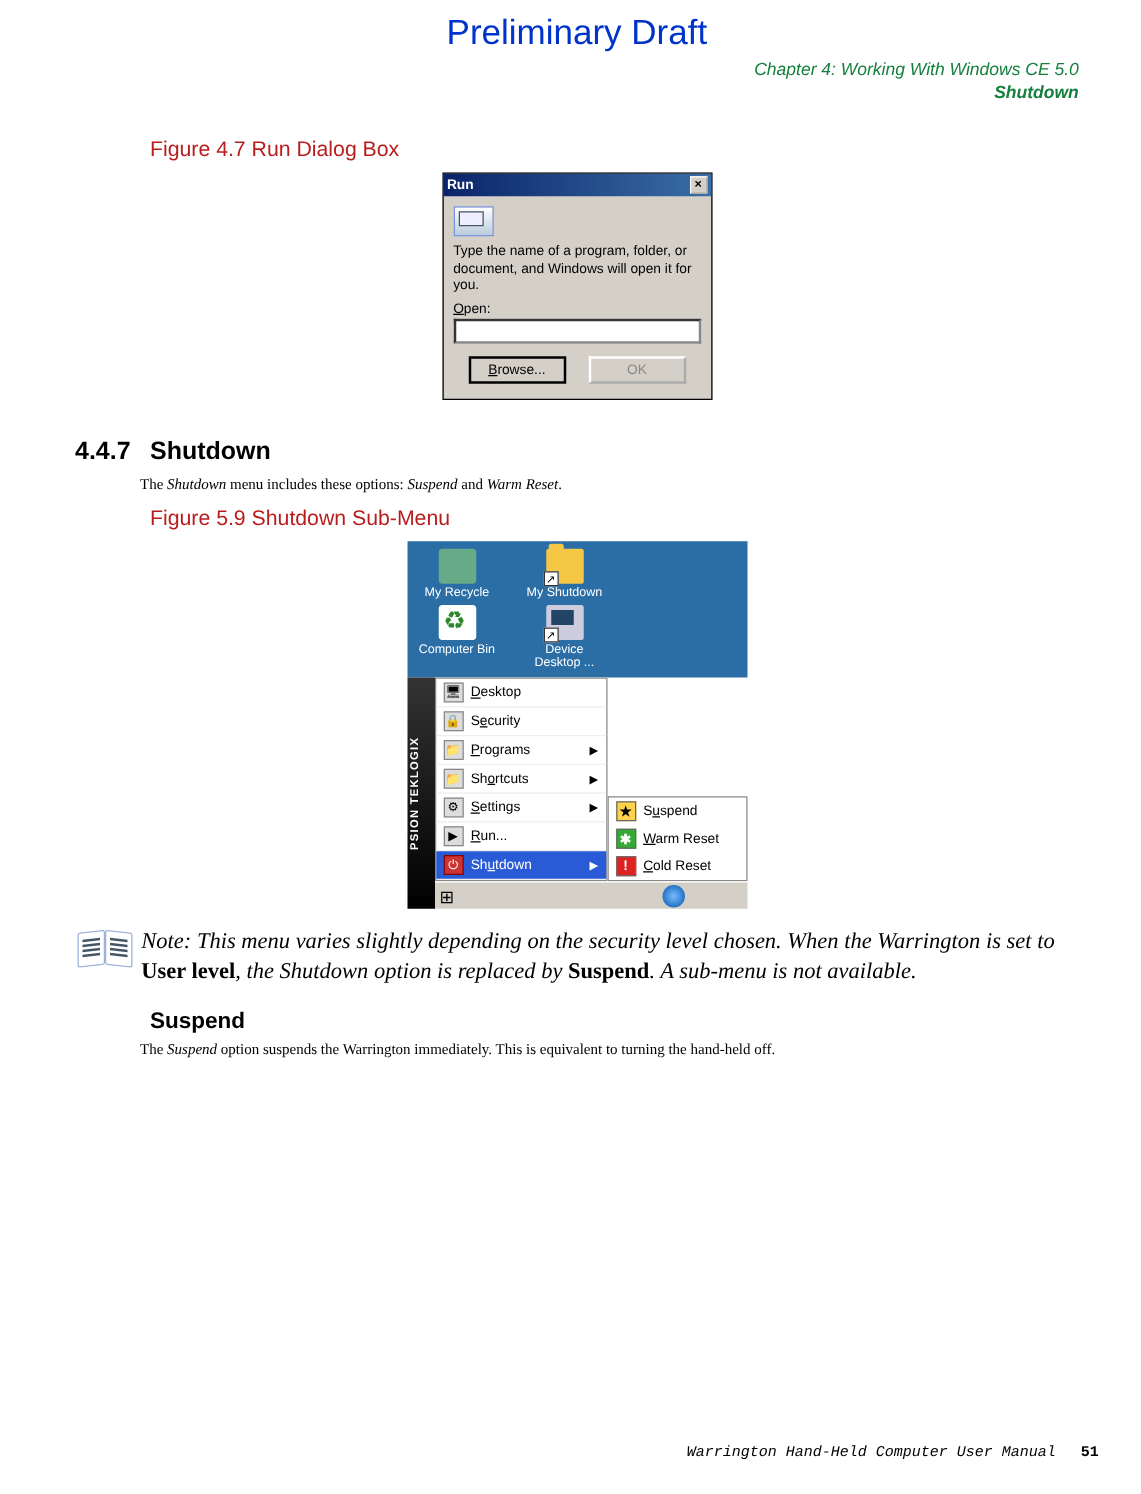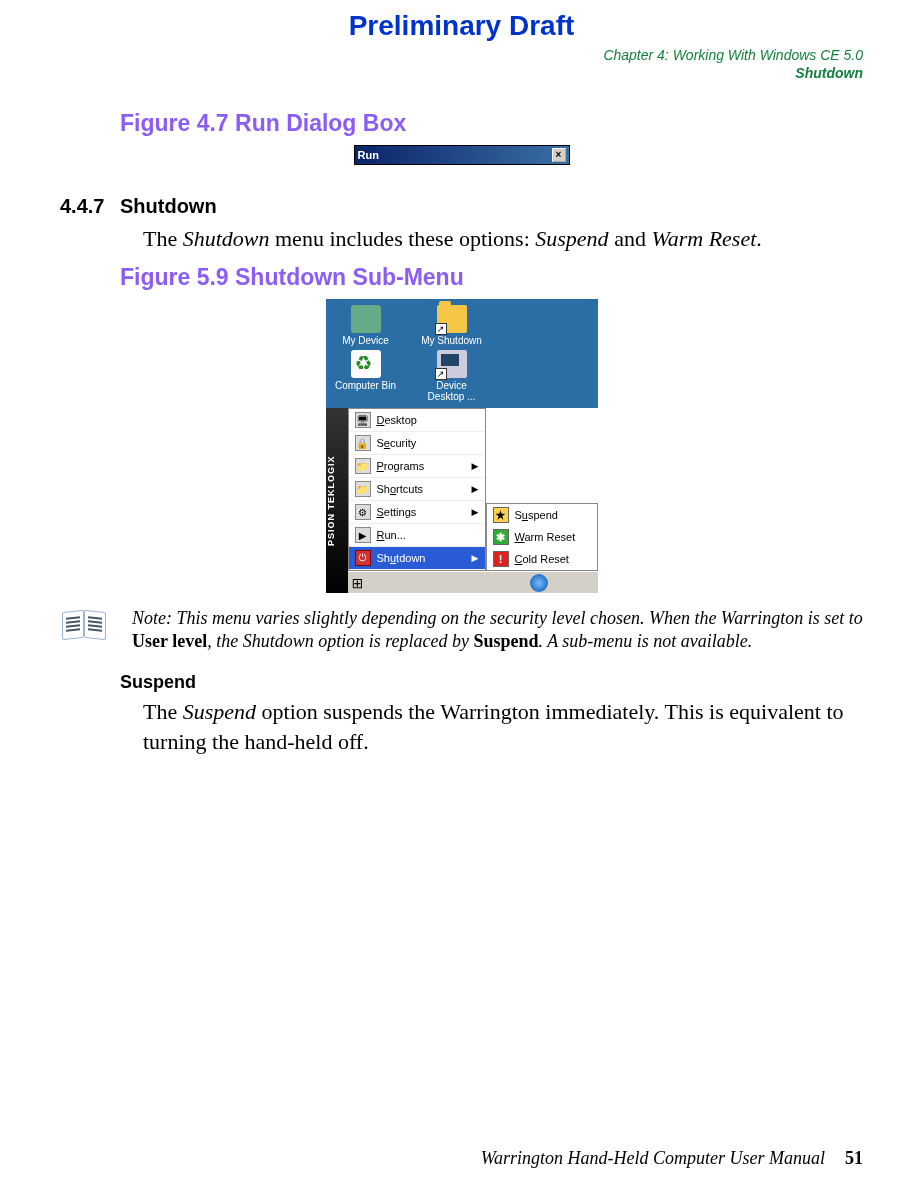--- a/index.html
+++ b/index.html
@@ -10,38 +10,36 @@
     font-family: "Times New Roman", serif;
     position: relative;
     padding: 10px 50px 30px 60px;
   }
   .prelim {
     text-align: center;
     color: #0033cc;
     font-size: 28px;
     font-family: Arial, sans-serif;
     margin-bottom: 4px;
-    font-weight: bold;
   }
   .hdr-right {
     text-align: right;
     font-family: "Trebuchet MS", Verdana, sans-serif;
     font-style: italic;
     font-size: 14px;
     color: #15803d;
     margin-bottom: 28px;
     line-height: 1.3;
   }
   .fig-caption {
     font-family: "Trebuchet MS", Verdana, sans-serif;
-    color: #8b5cf6;
-    font-size: 23px;
+    color: #b91c1c;
+    font-size: 17px;
     margin-left: 60px;
     margin-bottom: 8px;
-    font-weight: bold;
   }
   .run-dialog {
     width: 216px;
     margin: 0 auto 30px auto;
     border: 1px solid #000;
     background: #d4d0c8;
     font-family: Tahoma, sans-serif;
     font-size: 11px;
   }
   .run-title {
@@ -96,22 +94,22 @@
     font-family: "Trebuchet MS", Verdana, sans-serif;
     font-weight: bold;
     font-size: 20px;
   }
   .section-title {
     font-family: "Trebuchet MS", Verdana, sans-serif;
     font-weight: bold;
     font-size: 20px;
   }
   .body-text {
-    margin-left: 83px;
-    font-size: 22px;
+    margin-left: 52px;
+    font-size: 12px;
     line-height: 1.35;
     margin-bottom: 10px;
   }
   
   .ss {
     width: 272px;
     margin: 2px auto 14px auto;
     font-family: Tahoma, sans-serif;
     font-size: 11px;
   }
@@ -177,21 +175,21 @@
     width:16px; height:16px; border:1px solid #666;
     display:flex; align-items:center; justify-content:center;
     font-size:11px; font-weight:bold;
   }
   .taskbar {
     height:22px; background:#d4d0c8; border-top:1px solid #fff;
     display:flex; align-items:center; padding:0 4px; gap:6px;
   }
   .start-flag { font-size:14px; }
   .globe-ico { width:18px; height:18px; border-radius:50%; background:radial-gradient(#7bf,#05a); margin-left:auto; margin-right:46px; }
-  .note-row { display:flex; gap:24px; margin: 6px 0 18px 0; }
+  .note-row { display:flex; gap:5px; margin: 6px 0 18px 0; }
   .note-icon {
     width:48px; height:36px; flex:0 0 48px;
     position:relative;
   }
   .book-l, .book-r {
     position:absolute; top:4px; width:22px; height:28px;
     background:#fff; border:1px solid #9bb3d6; border-radius:2px;
   }
   .book-l { left:2px; transform: skewY(-6deg); }
   .book-r { right:2px; transform: skewY(6deg); }
@@ -199,24 +197,24 @@
     content:""; position:absolute; left:3px; right:3px; top:5px; height:2px;
     background:#456; box-shadow: 0 4px 0 #456, 0 8px 0 #456, 0 12px 0 #456;
   }
   .note-text { font-style: italic; font-size: 18px; line-height:1.3; }
   .sub-heading {
     font-family: "Trebuchet MS", Verdana, sans-serif;
     font-weight:bold; font-size:18px;
     margin-left:60px; margin-bottom:4px;
   }
   .footer {
-    position:absolute; bottom:26px; left:60px; right:50px;
+    position:absolute; bottom:26px; left:60px; right:34px;
     display:flex; justify-content:flex-end; gap:20px;
-    font-family: Liberation Serif, serif;
-    font-style: italic; font-size:18px;
+    font-family: Liberation Mono, monospace;
+    font-style: italic; font-size:12px;
   }
   .footer .pg { font-weight:bold; font-style:normal; }
   .u { text-decoration: underline; }
 </style>
 </head>
 <body>
 
 <div class="prelim">Preliminary Draft</div>
 
 <div class="hdr-right">
@@ -224,39 +222,51 @@
   <div><b>Shutdown</b></div>
 </div>
 
 <div class="fig-caption">Figure 4.7  Run Dialog Box</div>
 
 <div class="run-dialog">
   <div class="run-title">
     <span>Run</span>
     <span class="run-close">×</span>
   </div>
+  <div class="run-body">
+    <div class="run-icon-row">
+      <div class="run-icon"></div>
+    </div>
+    <div class="run-text">Type the name of a program, folder, or document, and Windows will open it for you.</div>
+    <div><span class="u">O</span>pen:</div>
+    <div class="run-input"></div>
+    <div class="run-btns">
+      <button class="run-btn browse"><span class="u">B</span>rowse...</button>
+      <button class="run-btn ok">OK</button>
+    </div>
+  </div>
 </div>
 
 <div class="section-row">
   <div class="section-num">4.4.7</div>
   <div class="section-title">Shutdown</div>
 </div>
 
 <p class="body-text">
   <span>The </span><i>Shutdown</i><span> menu includes these options: </span><i>Suspend</i><span> and </span><i>Warm Reset</i><span>.</span>
 </p>
 
 <div class="fig-caption">Figure 5.9  Shutdown Sub-Menu</div>
 
 <div class="ss">
   <div class="ss-desktop">
     <div class="d-row">
       <div class="d-item">
         <div class="d-ico ico-device"></div>
-        <div>My Device</div>
+        <div>My Recycle</div>
       </div>
       <div class="d-item">
         <div class="d-ico ico-folder">
             <span class="arrow-badge">↗</span>
           </div>
         <div>My Shutdown</div>
       </div>
     </div>
     <div class="d-row">
       <div class="d-item">

